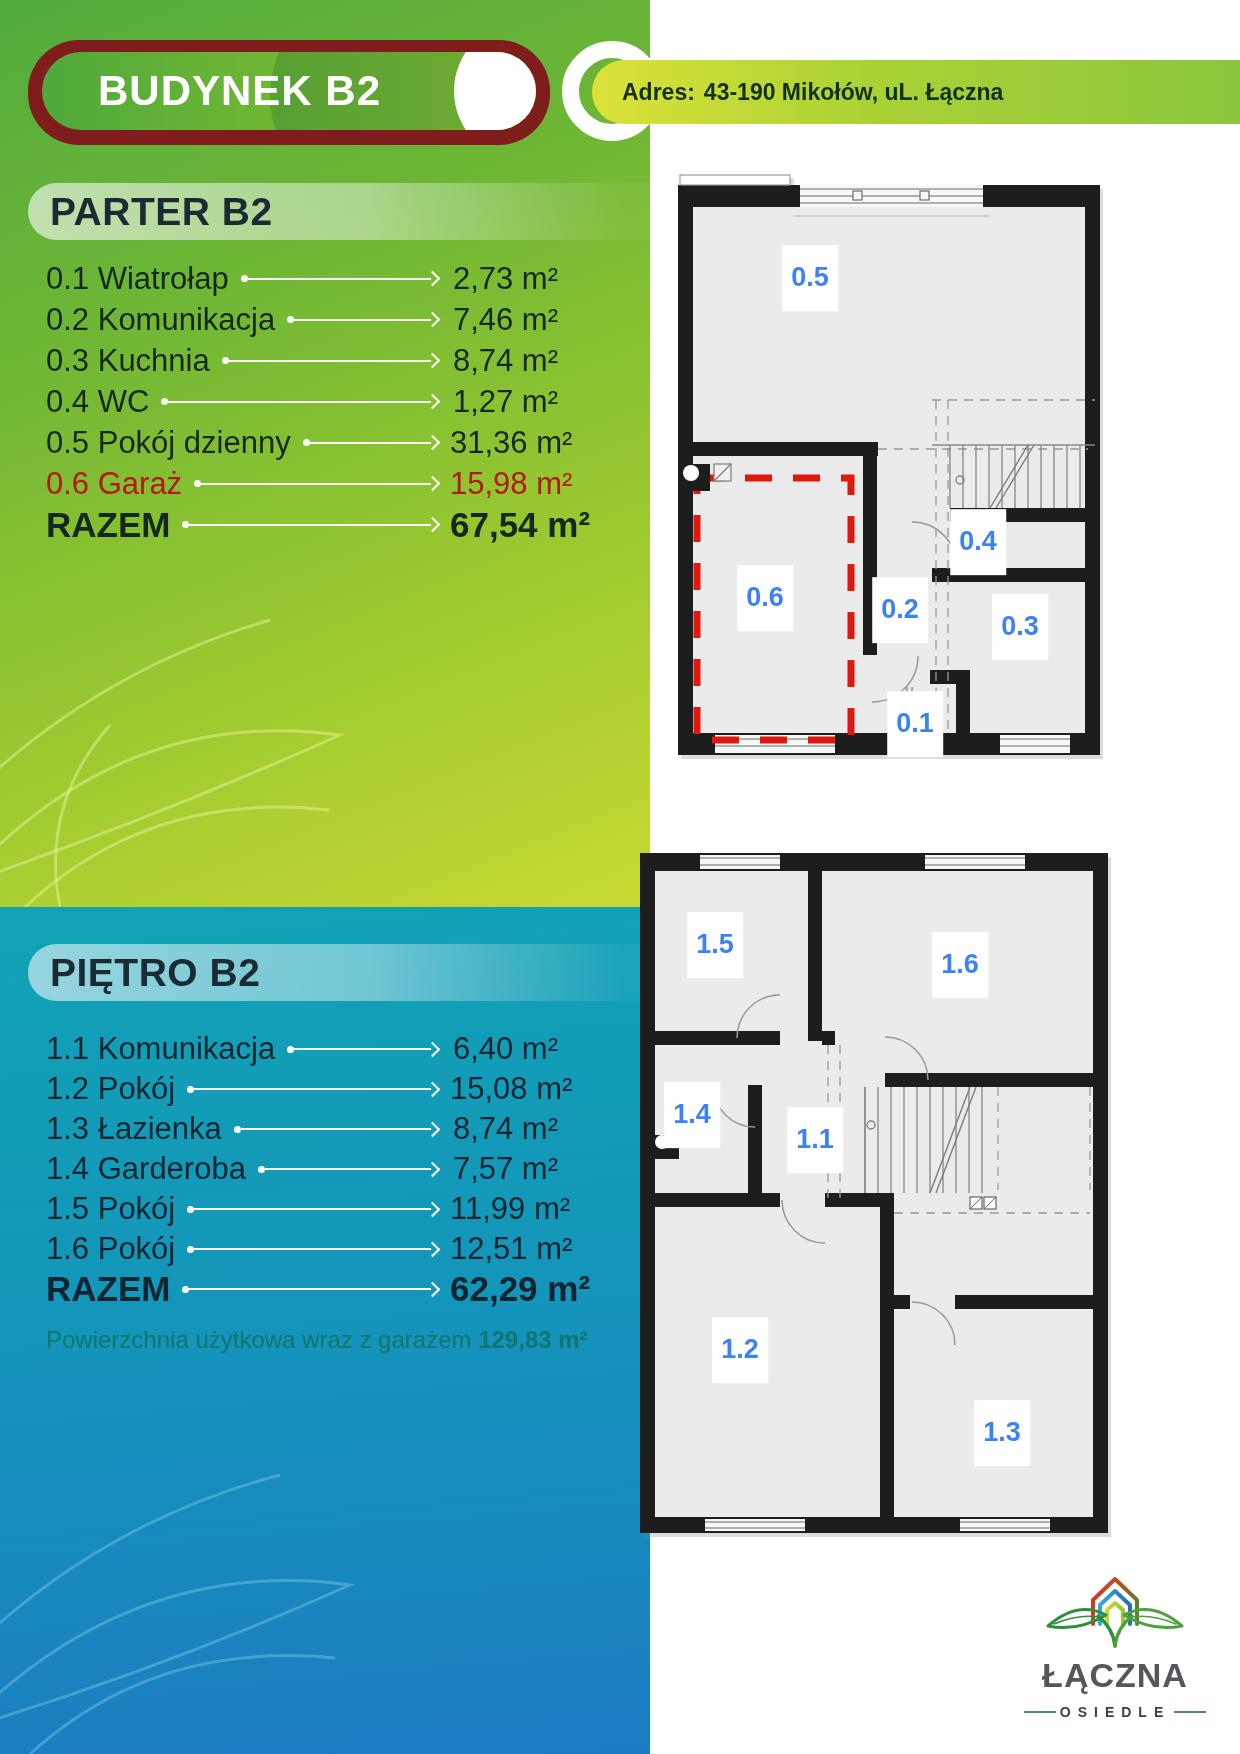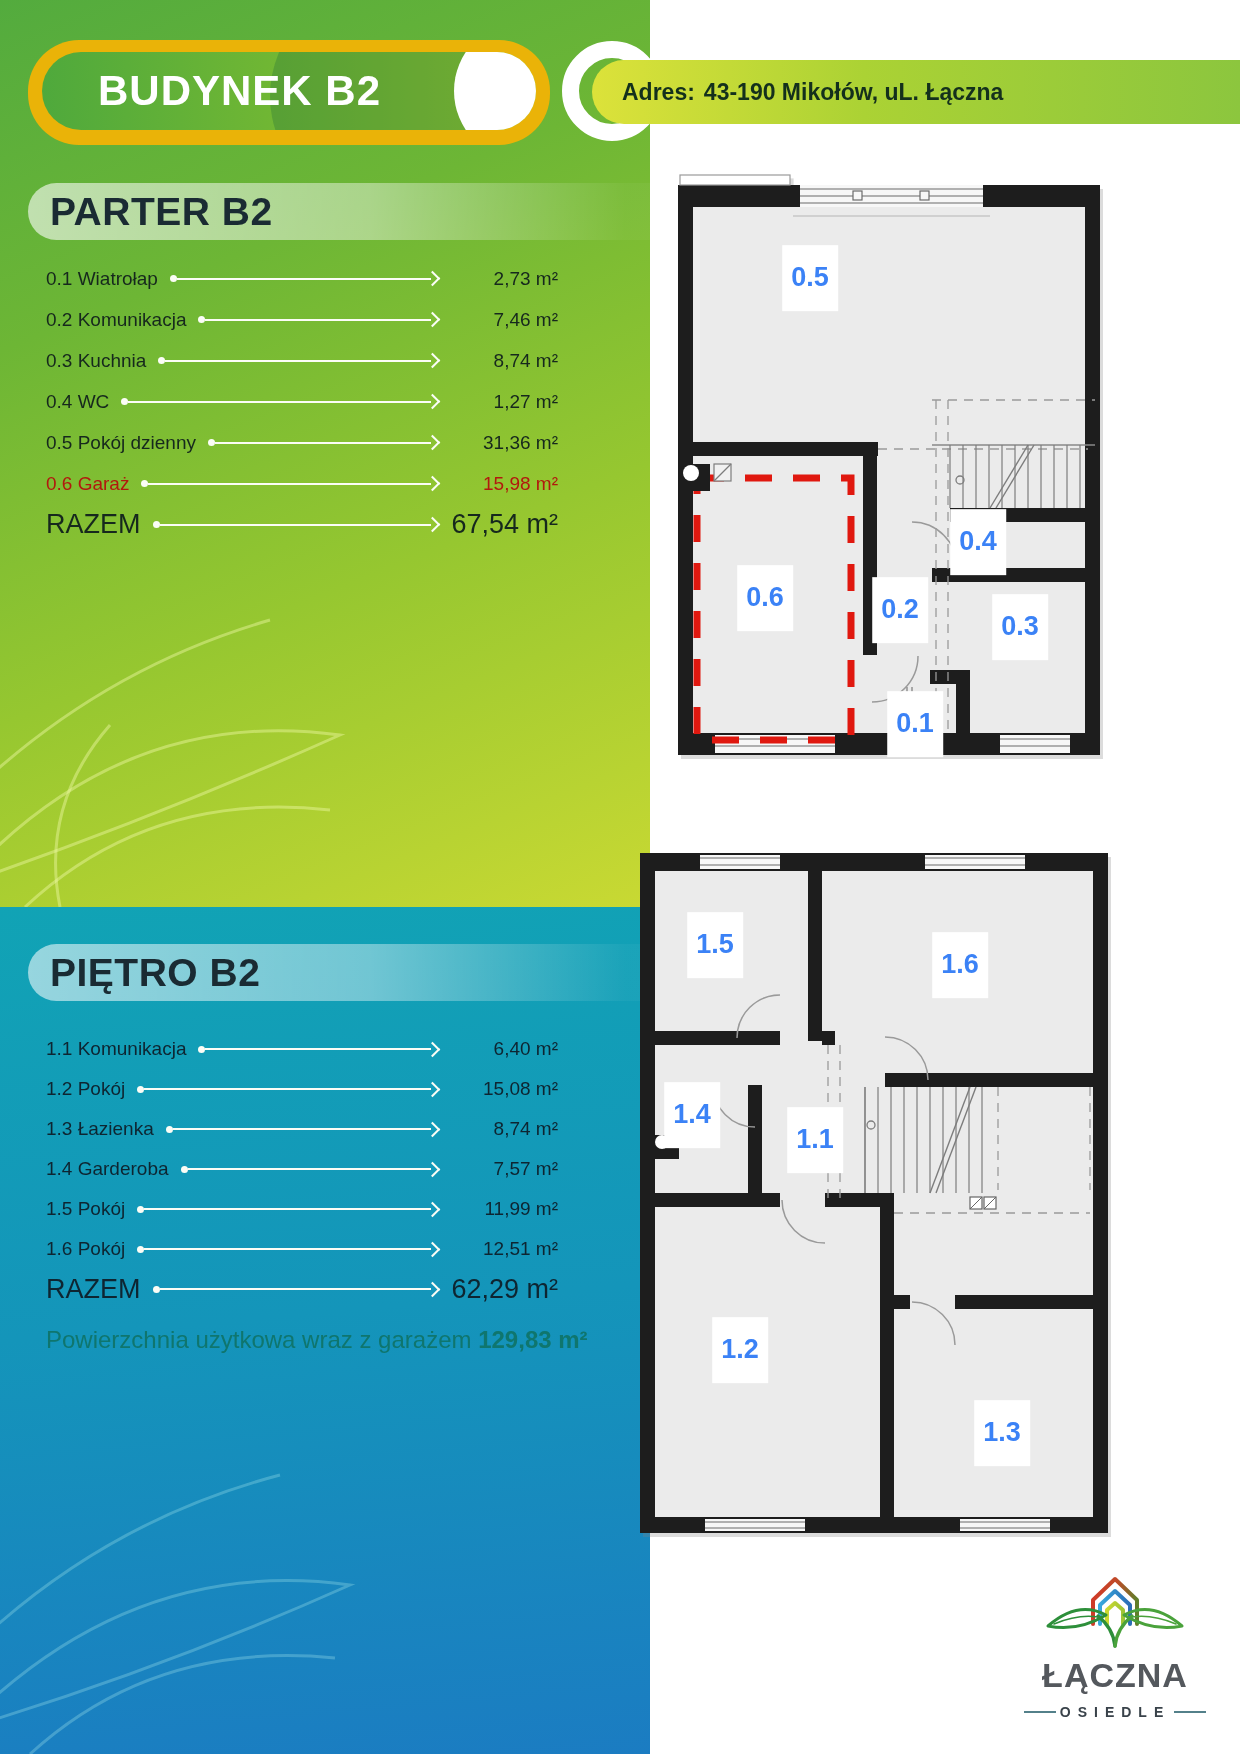--- a/index.html
+++ b/index.html
@@ -8,21 +8,21 @@
 
   
   .col-green{position:absolute;left:0;top:0;width:650px;height:907px;
     background:linear-gradient(158deg,#53ab3e 0%,#6db635 30%,#96c730 62%,#c9d933 100%);}
   .col-blue{position:absolute;left:0;top:907px;width:650px;height:847px;
     background:linear-gradient(175deg,#11a3b5 0%,#1495ba 48%,#1b7cc2 100%);}
   .deco{position:absolute;pointer-events:none;}
 
   
   .hdr-white-pill{position:absolute;left:28px;top:40px;width:522px;height:105px;
-    background:#eab308;border-radius:51px;}
+    background:#7f1d1d;border-radius:51px;}
   .hdr-green-pill{position:absolute;left:14px;top:12px;width:494px;height:78px;border-radius:39px;
     background:linear-gradient(90deg,#4fa93c 0%,#6fb634 45%,#9bc92f 100%);overflow:hidden;}
   .hdr-green-pill::after{content:"";position:absolute;right:46px;top:-66px;width:220px;height:220px;
     border-radius:50%;background:rgba(30,110,55,.30);}
   .hdr-green-pill::before{content:"";position:absolute;right:-58px;top:-31px;width:140px;height:140px;
     border-radius:50%;background:#fff;z-index:2;}
   .hdr-title{position:relative;z-index:1;display:block;line-height:78px;padding-left:56px;
     font-size:42px;font-weight:800;color:#fff;letter-spacing:1px;}
   .addr-ring{position:absolute;left:562px;top:41px;width:100px;height:100px;border-radius:50%;
     border:17px solid #fff;box-sizing:border-box;}
@@ -39,30 +39,30 @@
     font-size:39px;font-weight:800;color:#1a2b33;letter-spacing:.5px;}
   .floor-pill.parter{top:183px;
     background:linear-gradient(90deg,rgba(255,255,255,.60) 0%,rgba(255,255,255,.42) 55%,rgba(255,255,255,.04) 96%);}
   .floor-pill.pietro{top:944px;
     background:linear-gradient(90deg,rgba(255,255,255,.56) 0%,rgba(255,255,255,.40) 55%,rgba(255,255,255,.04) 96%);}
 
   
   .room-list{position:absolute;left:46px;width:512px;}
   #parter-list{top:258px;}
   #pietro-list{top:1029px;}
-  .room-row{display:flex;align-items:center;height:41px;font-size:19px;color:#16281d;}
+  .room-row{display:flex;align-items:center;height:41px;font-size:31px;color:#16281d;}
   #pietro-list .room-row{height:40px;color:#0e2531;}
   .room-label{white-space:nowrap;}
   .leader{flex:1;display:flex;align-items:center;margin:0 12px 0 12px;min-width:40px;}
   .dot{width:7px;height:7px;border-radius:50%;background:#fbfdf6;flex:none;}
   .line{flex:1;height:2px;background:#fbfdf6;}
   .arrowhead{width:9px;height:9px;border-top:2px solid #fbfdf6;border-right:2px solid #fbfdf6;
     transform:rotate(45deg);margin-left:-4px;flex:none;}
   .room-area{width:108px;text-align:right;white-space:nowrap;}
-  .room-row.total{font-weight:400;font-size:27px;justify-content:center;}
+  .room-row.total{font-weight:700;font-size:35px;justify-content:center;}
   .room-row.red{color:#b2180e;}
   .summary-row{position:absolute;left:46px;top:1326px;width:590px;font-size:24px;color:#0f766e;white-space:nowrap;}
   .summary-row b{font-weight:800;}
 
   
   .plan{position:absolute;}
   #plan-parter{left:660px;top:170px;width:450px;height:600px;}
   #plan-pietro{left:630px;top:845px;width:490px;height:710px;}
   .plan svg{position:absolute;left:0;top:0;filter:drop-shadow(3px 4px 0 rgba(130,130,130,.28));}
   .room-chip{position:absolute;transform:translate(-50%,-50%);background:#fff;

